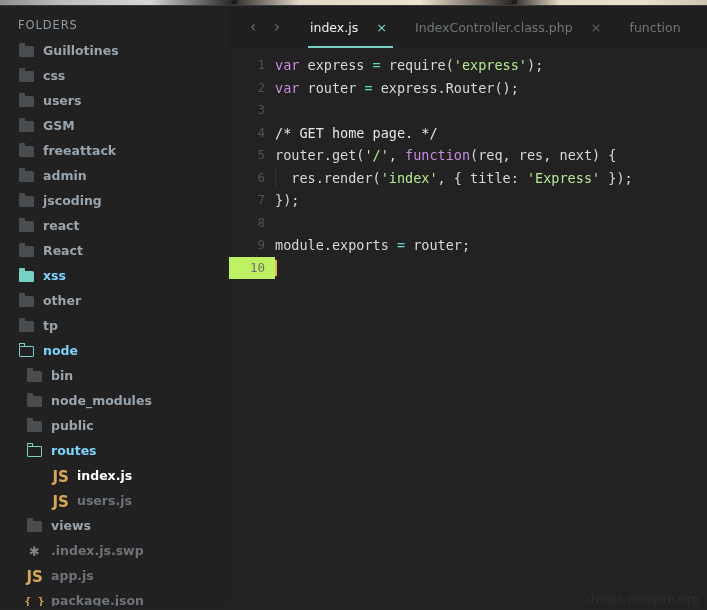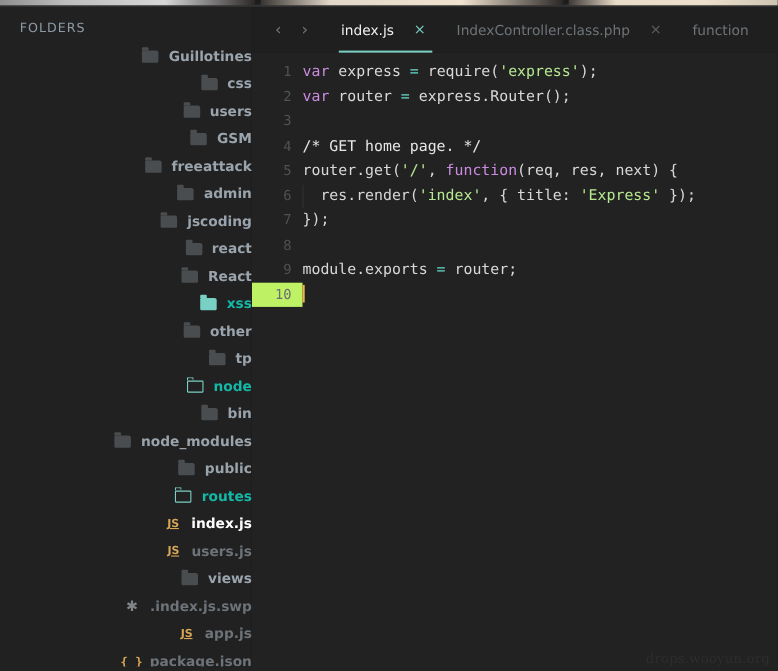--- a/index.html
+++ b/index.html
@@ -62,21 +62,20 @@
   .tree { padding: 0; margin: 0; }
 
   .row {
     display: flex;
     align-items: center;
     height: 25px;
     font-size: 12.5px;
     font-weight: bold;
     white-space: nowrap;
     font-family: "DejaVu Sans", sans-serif;
-    justify-content: flex-end;
   }
   .row .ic {
     display: inline-flex;
     align-items: center;
     justify-content: center;
     width: 17px;
     height: 14px;
     margin-right: 8px;
     flex: 0 0 auto;
   }
@@ -114,42 +113,41 @@
     left: -1.4px; top: -4px;
     width: 6px; height: 3px;
     border: 1.4px solid #79d0c4;
     border-bottom: none;
     border-radius: 1px 1px 0 0;
     box-sizing: border-box;
   }
 
   .js-badge {
     color: #d8a657;
-    font-size: 10px;
+    font-size: 15px;
     font-weight: bold;
     font-family: "DejaVu Sans", sans-serif;
     letter-spacing: -0.2px;
-    text-decoration: underline;
   }
   .brace-badge {
     color: #d8a657;
     font-size: 11px;
     font-family: "DejaVu Sans Mono", monospace;
   }
   .star-badge {
     color: #7e8487;
     font-size: 13px;
     line-height: 1;
   }
 
   
   .t-norm   { color: #9aa4ad; }
   .t-bright { color: #ffffff; }
   .t-dim    { color: #6d7378; }
-  .t-teal   { color: #14b8a6; }
+  .t-teal   { color: #7dd3fc; }
 
   
   .ind0 { padding-left: 18px; }
   .ind1 { padding-left: 26px; }
   .ind2 { padding-left: 52px; }
 
   
   #editor {
     position: absolute;
     left: 229px; top: 6px;

